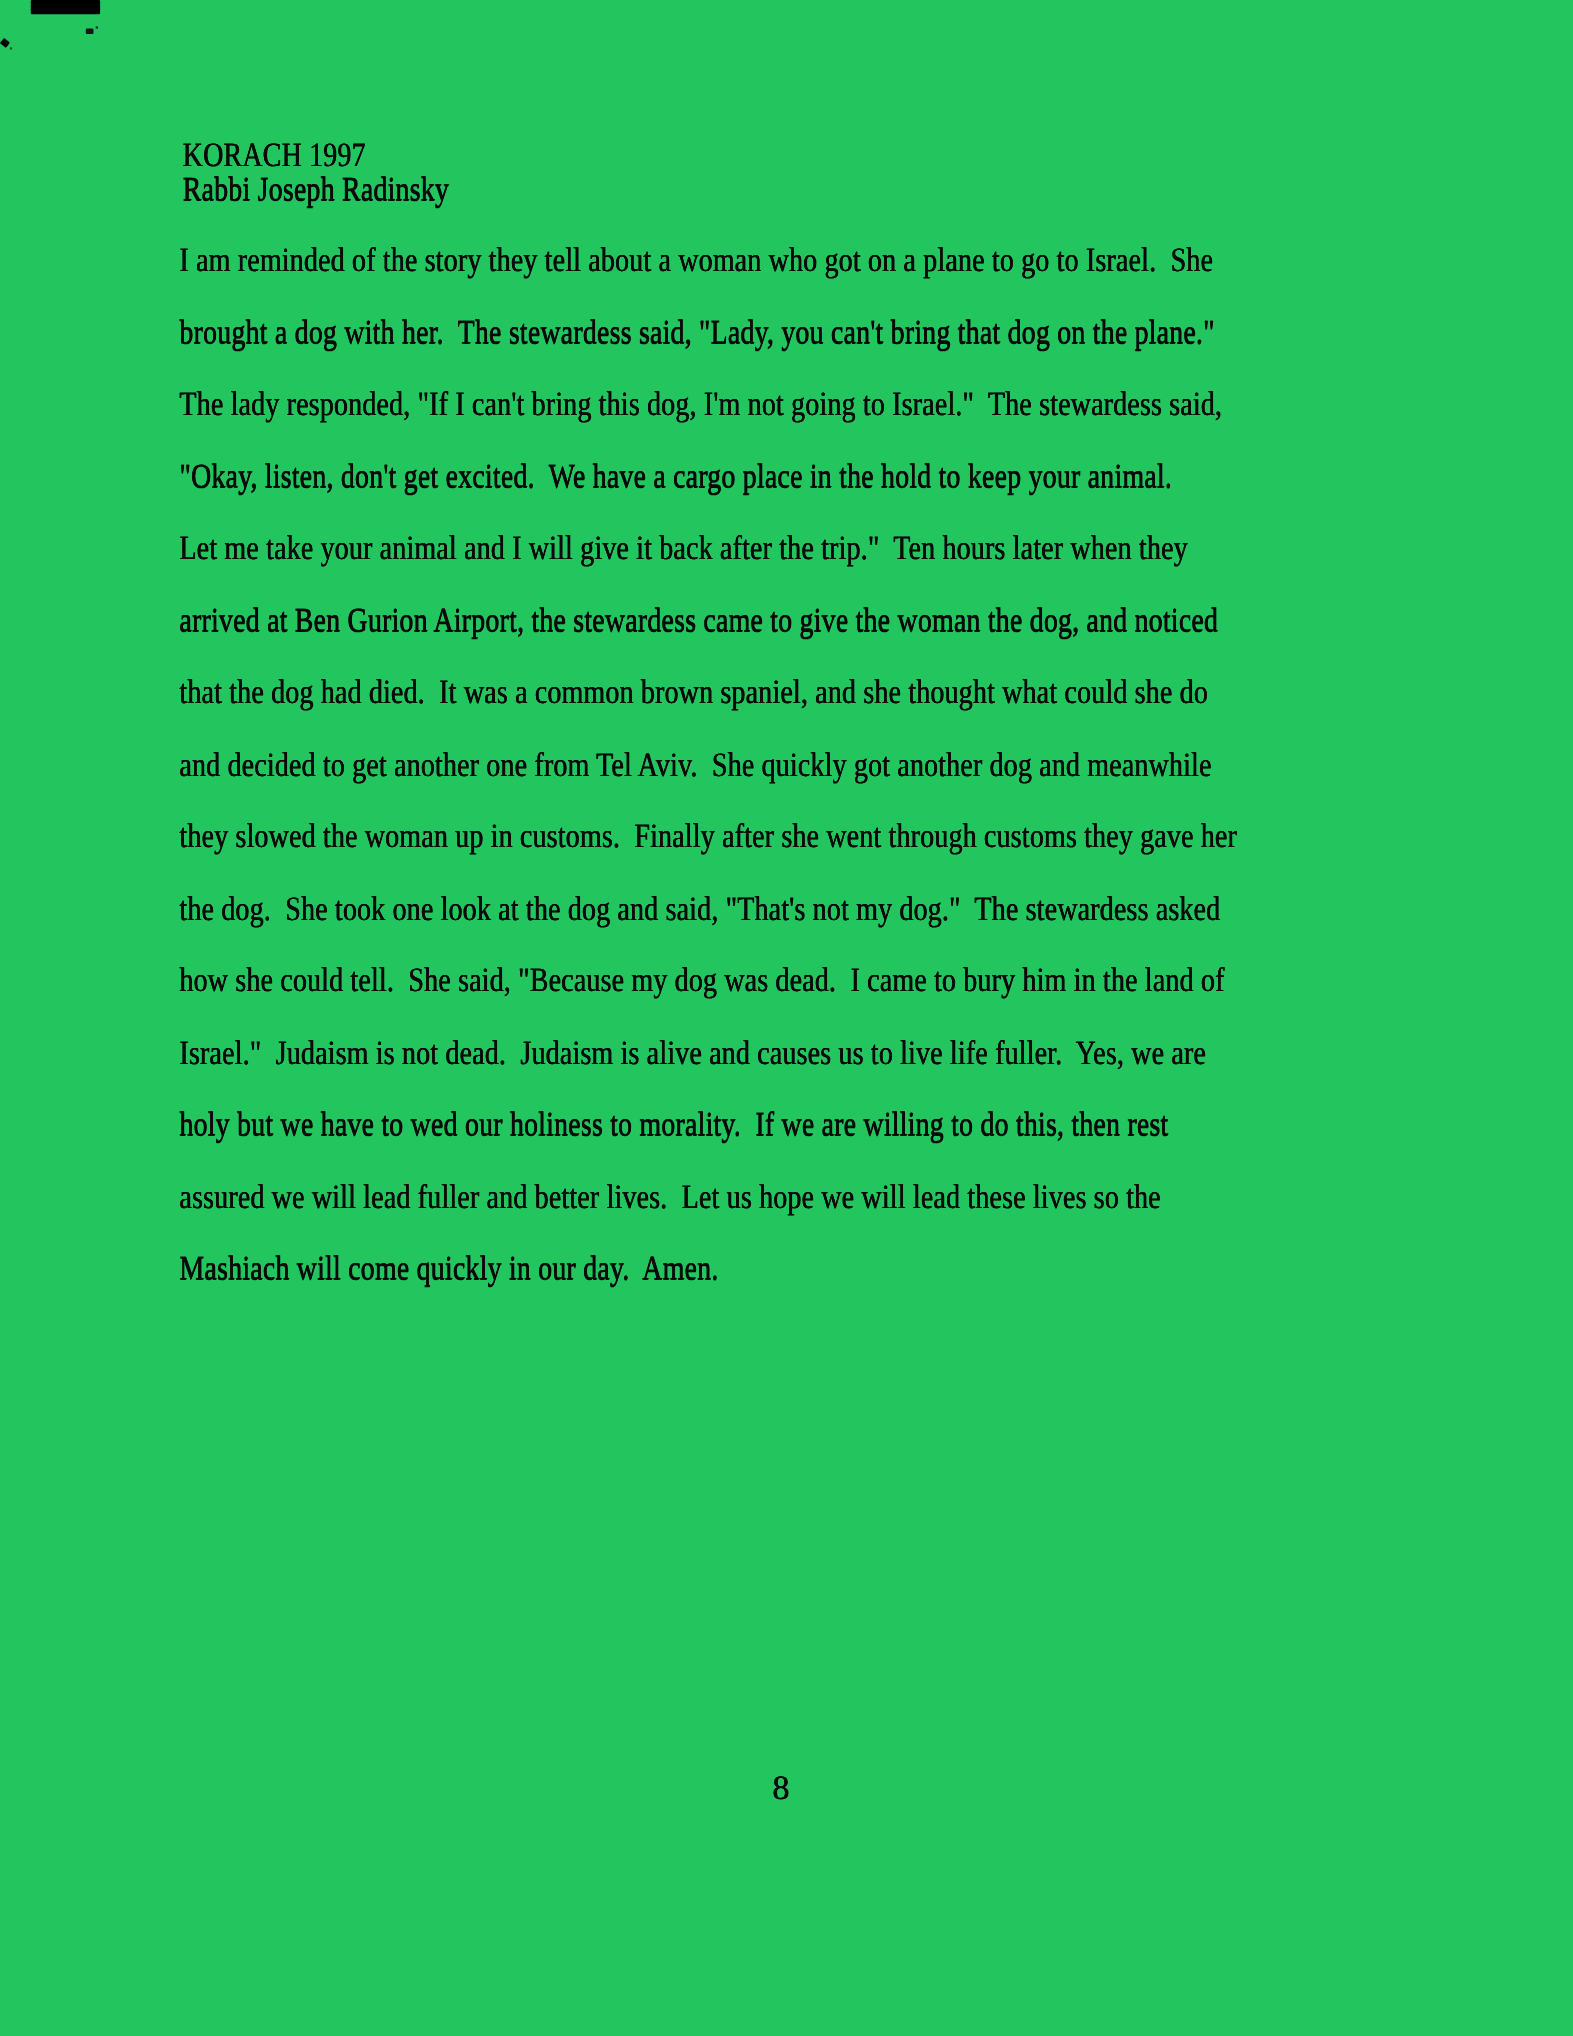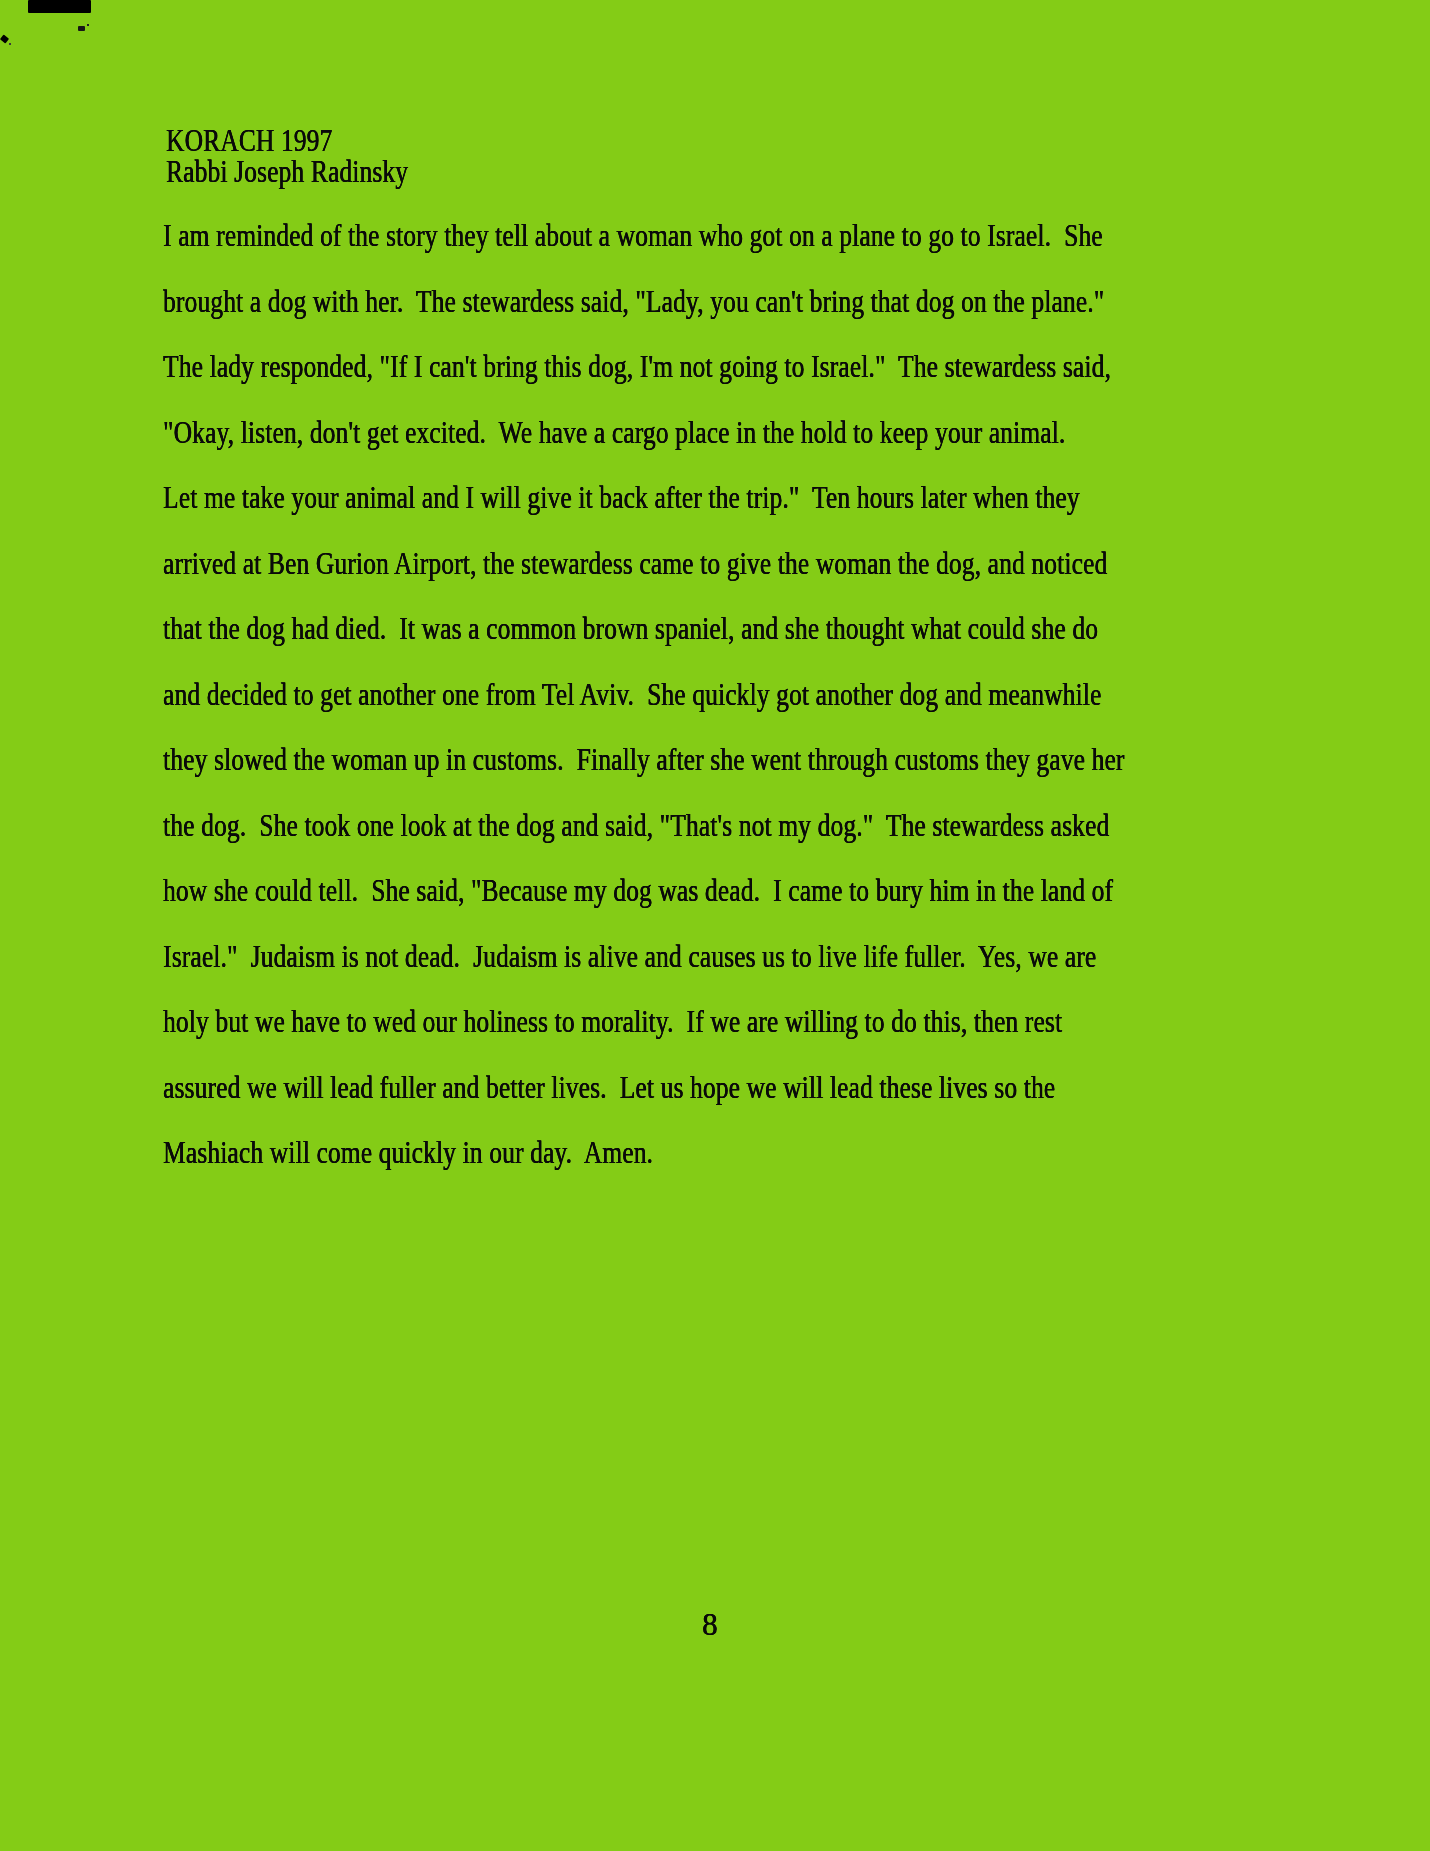--- a/index.html
+++ b/index.html
@@ -1,20 +1,20 @@
 <!DOCTYPE html>
 <html><head>
 <meta charset="utf-8">
 <style>
   html, body { margin: 0; padding: 0; background: #ffffff; }
   .page {
     position: relative;
     width: 1430px;
     height: 1851px;
-    background: #84cc16;
+    background: #22c55e;
     overflow: hidden;
     font-family: "Liberation Serif", "DejaVu Serif", serif;
     color: #0a0a0a;
   }
   
   .tline {
     position: absolute;
     left: 163px;
     font-size: 31px;
     line-height: 31px;

